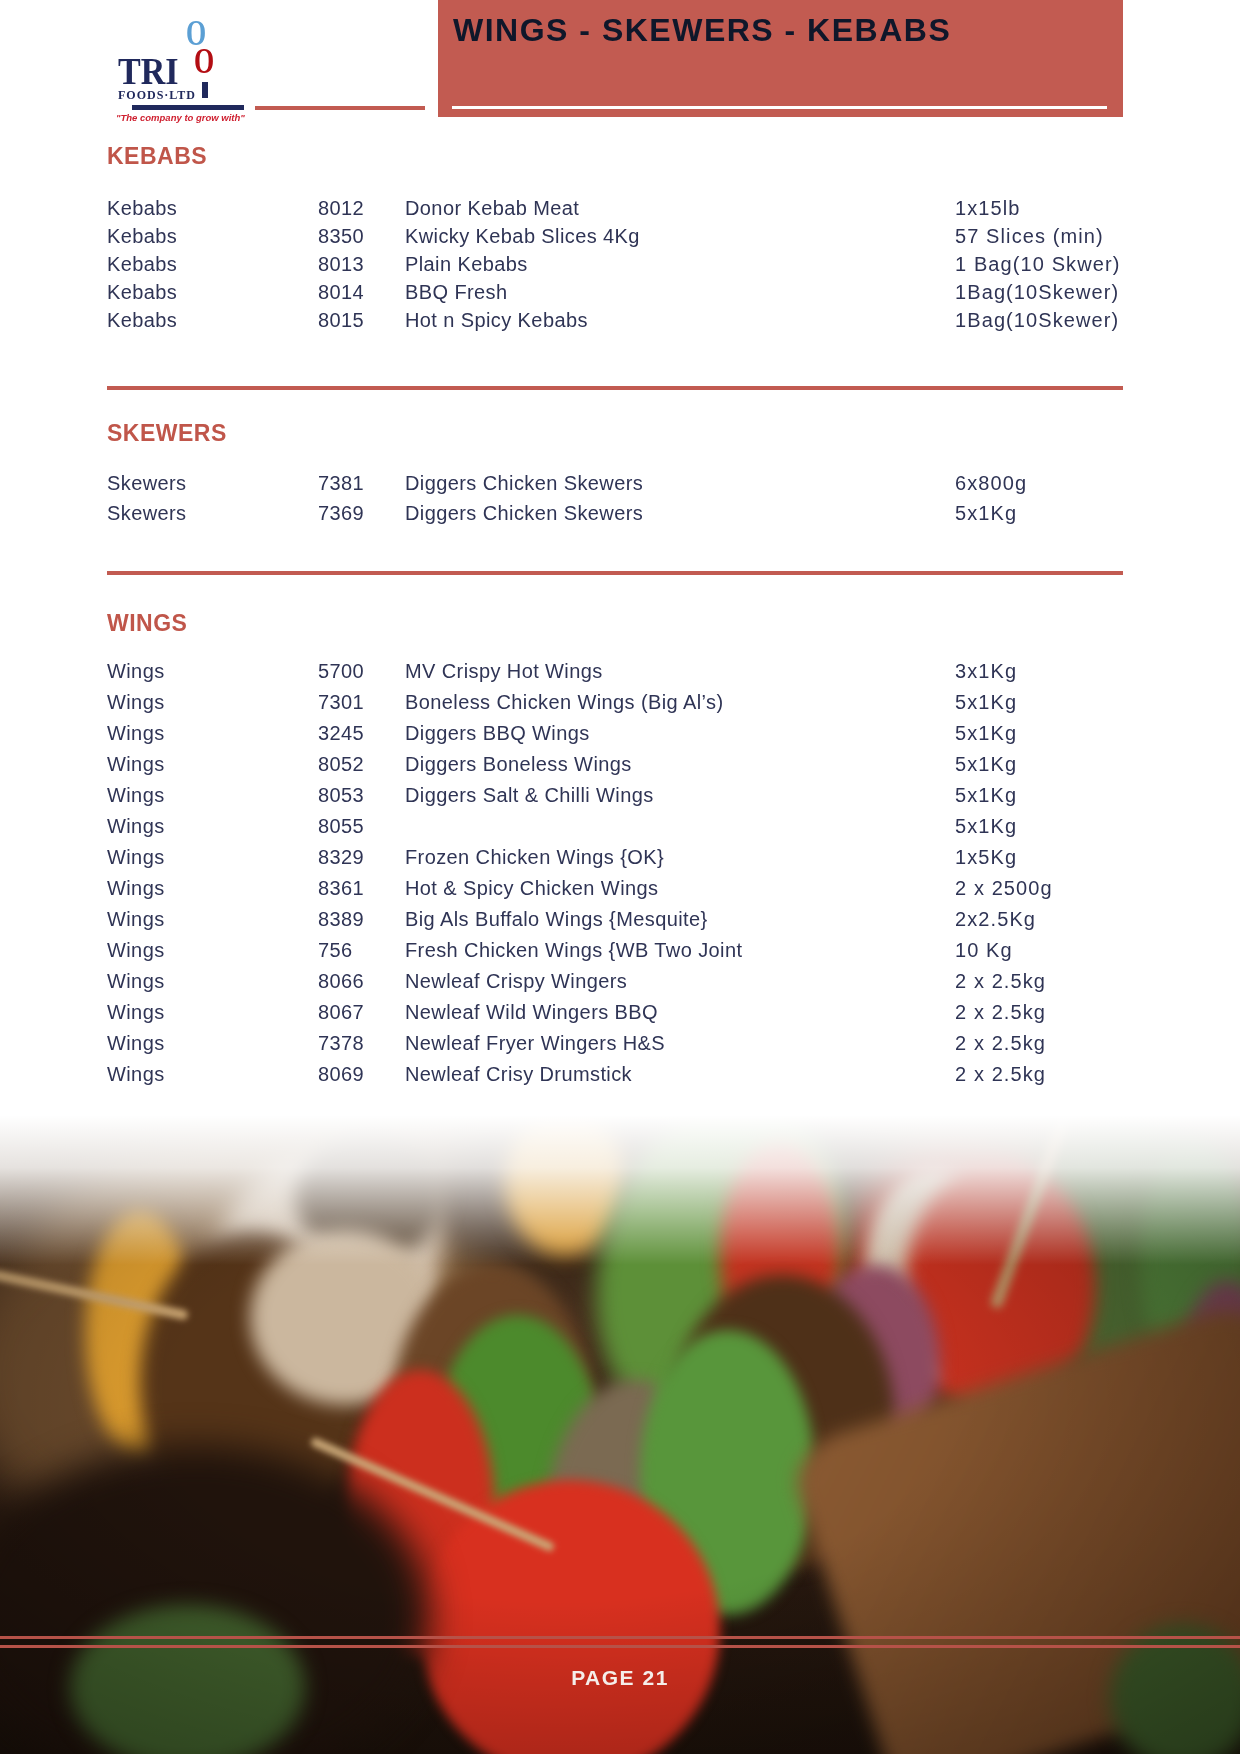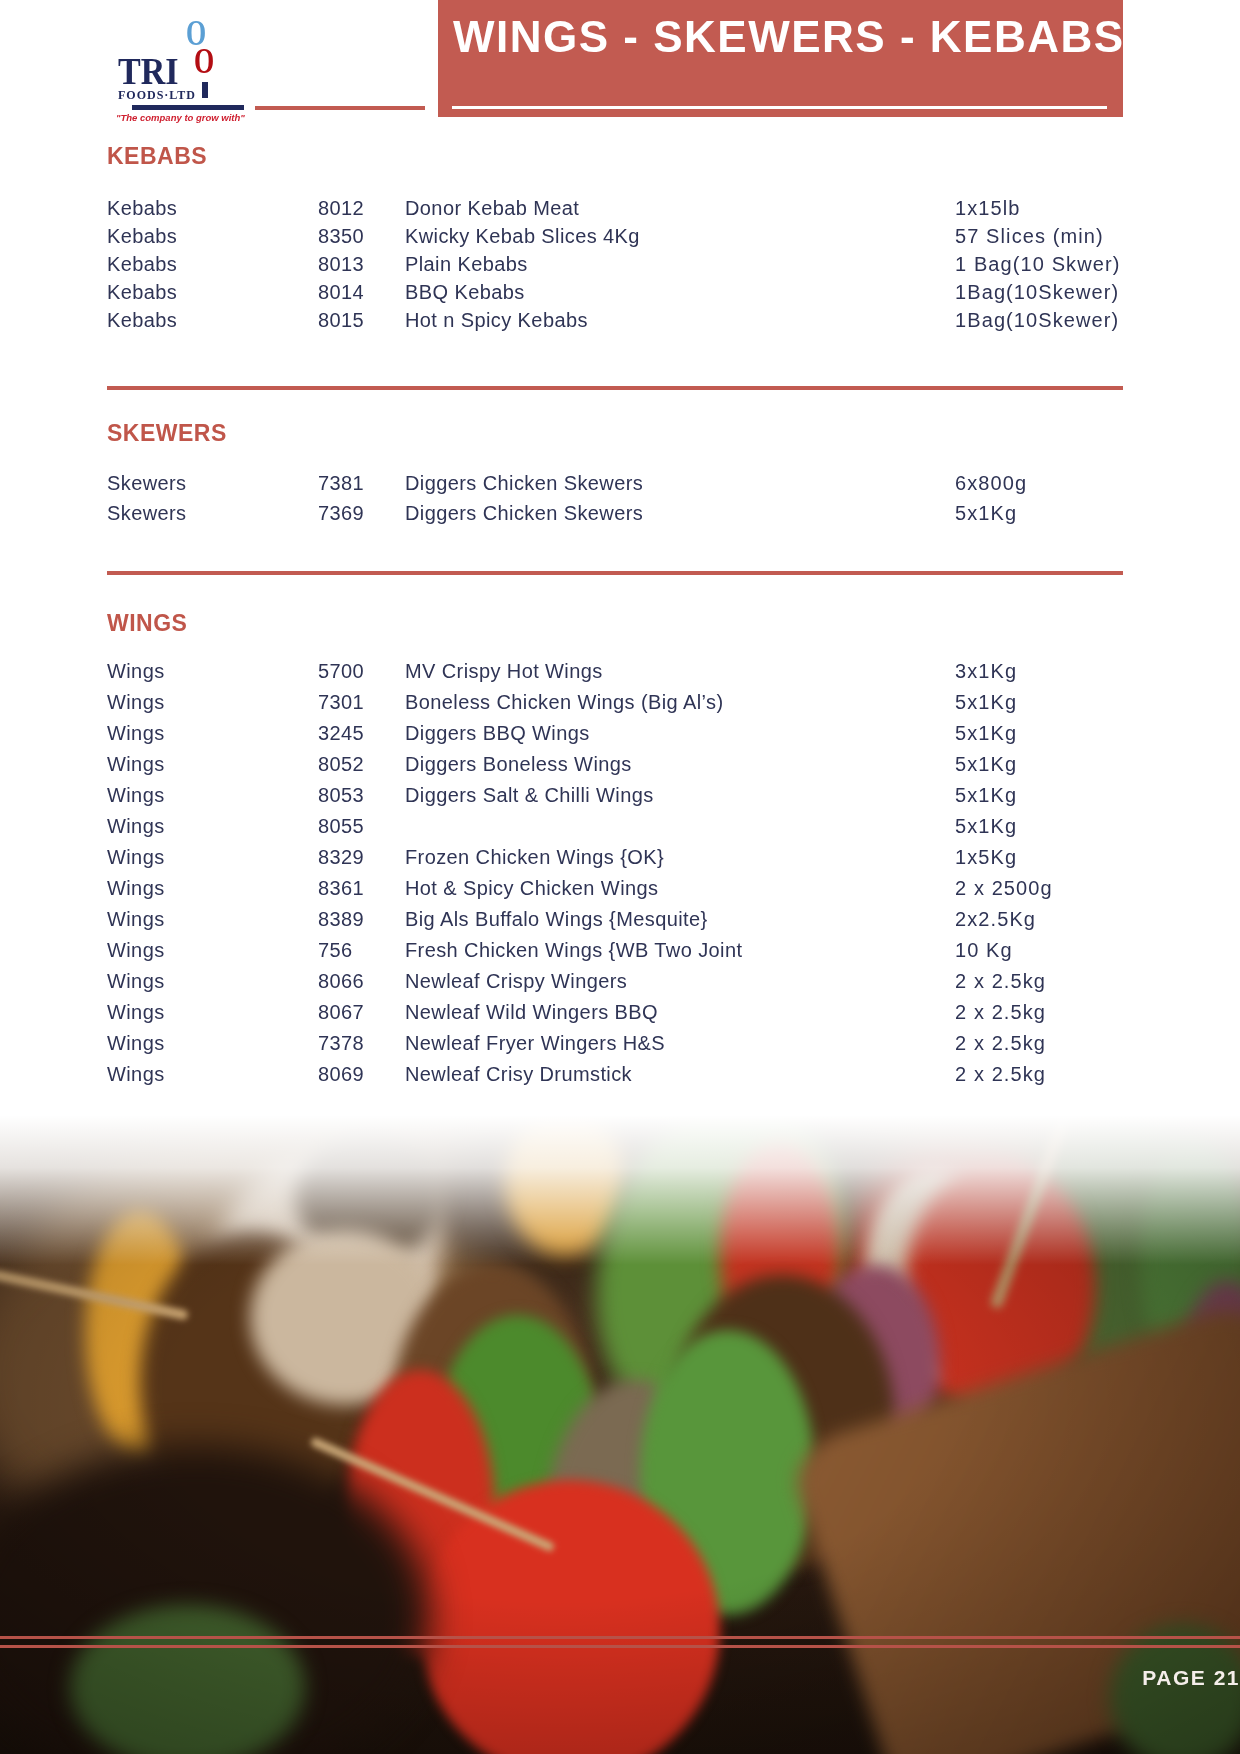--- a/index.html
+++ b/index.html
@@ -2,21 +2,21 @@
 <html><head>
 <meta charset="utf-8">
 <style>
   html,body{margin:0;padding:0;background:#ffffff;}
   .page{position:relative;width:1240px;height:1754px;background:#ffffff;overflow:hidden;
         font-family:"Liberation Sans",sans-serif;color:#2f3455;}
 
   
   .banner{position:absolute;left:438px;top:0;width:685px;height:117px;background:#c25b51;}
   .banner-title{position:absolute;left:15px;top:12px;width:655px;
-        font-size:44px;font-weight:bold;color:#ffffff;letter-spacing:1.5px;white-space:nowrap;}
+        font-size:32px;font-weight:bold;color:#0f172a;letter-spacing:1.5px;white-space:nowrap;}
   .banner-underline{position:absolute;left:14px;right:16px;bottom:8px;height:3px;background:#ffffff;}
   .logo-rule{position:absolute;left:255px;top:106px;width:170px;height:4px;background:#c25b51;}
 
   
   .logo{position:absolute;left:118px;top:26px;width:140px;font-family:"Liberation Serif",serif;}
   .logo-row{position:relative;height:62px;}
   .logo-tri{position:absolute;left:0;top:24px;font-size:37px;font-weight:bold;color:#20295c;letter-spacing:0px;transform:scaleX(.92);transform-origin:left;}
   .logo-o-blue{position:absolute;left:64px;top:-14px;font-size:36px;font-weight:bold;color:#5b9fd4;transform:scaleX(.72);}
   .logo-o-red{position:absolute;left:72px;top:14px;font-size:36px;font-weight:bold;color:#b30d13;transform:scaleX(.72);}
   .logo-stem{position:absolute;left:84px;top:56px;width:6px;height:16px;background:#20295c;}
@@ -44,21 +44,21 @@
          background:linear-gradient(180deg,#7a5a3c 0%,#4a321f 28%,#2a1a10 62%,#1c110a 100%);}
   .blob{position:absolute;border-radius:50%;}
   .vignette{position:absolute;inset:0;background:radial-gradient(ellipse at 45% 45%,rgba(0,0,0,0) 40%,rgba(0,0,0,.38) 100%);}
   .photo-fade{position:absolute;left:0;top:0;width:100%;height:150px;
          background:linear-gradient(180deg,#ffffff 0%,rgba(255,255,255,.85) 35%,rgba(255,255,255,0) 100%);}
 
   
   .footer-line{position:absolute;left:0;right:0;height:3px;background:#b65248;}
   .footer-line-1{top:1636px;}
   .footer-line-2{top:1645px;}
-  .page-label{position:absolute;left:0;top:1666px;width:1240px;text-align:right;
+  .page-label{position:absolute;left:0;top:1666px;width:1240px;text-align:center;
          font-size:21px;font-weight:bold;color:#f5eeea;letter-spacing:1.5px;}
 </style>
 </head>
 <body>
 
 <div class="page">
 
   <div class="banner">
     <div class="banner-title">WINGS - SKEWERS - KEBABS</div>
     <div class="banner-underline"></div>
@@ -93,21 +93,21 @@
     </div>
       <div class="row">
       <span class="cell cell-category">Kebabs</span>
       <span class="cell cell-code">8013</span>
       <span class="cell cell-description">Plain Kebabs</span>
       <span class="cell cell-size">1 Bag(10 Skwer)</span>
     </div>
       <div class="row">
       <span class="cell cell-category">Kebabs</span>
       <span class="cell cell-code">8014</span>
-      <span class="cell cell-description">BBQ Kebabs</span>
+      <span class="cell cell-description">BBQ Fresh</span>
       <span class="cell cell-size">1Bag(10Skewer)</span>
     </div>
       <div class="row">
       <span class="cell cell-category">Kebabs</span>
       <span class="cell cell-code">8015</span>
       <span class="cell cell-description">Hot n Spicy Kebabs</span>
       <span class="cell cell-size">1Bag(10Skewer)</span>
     </div>
     </div>
   <div class="divider" style="top:386px;"></div>

